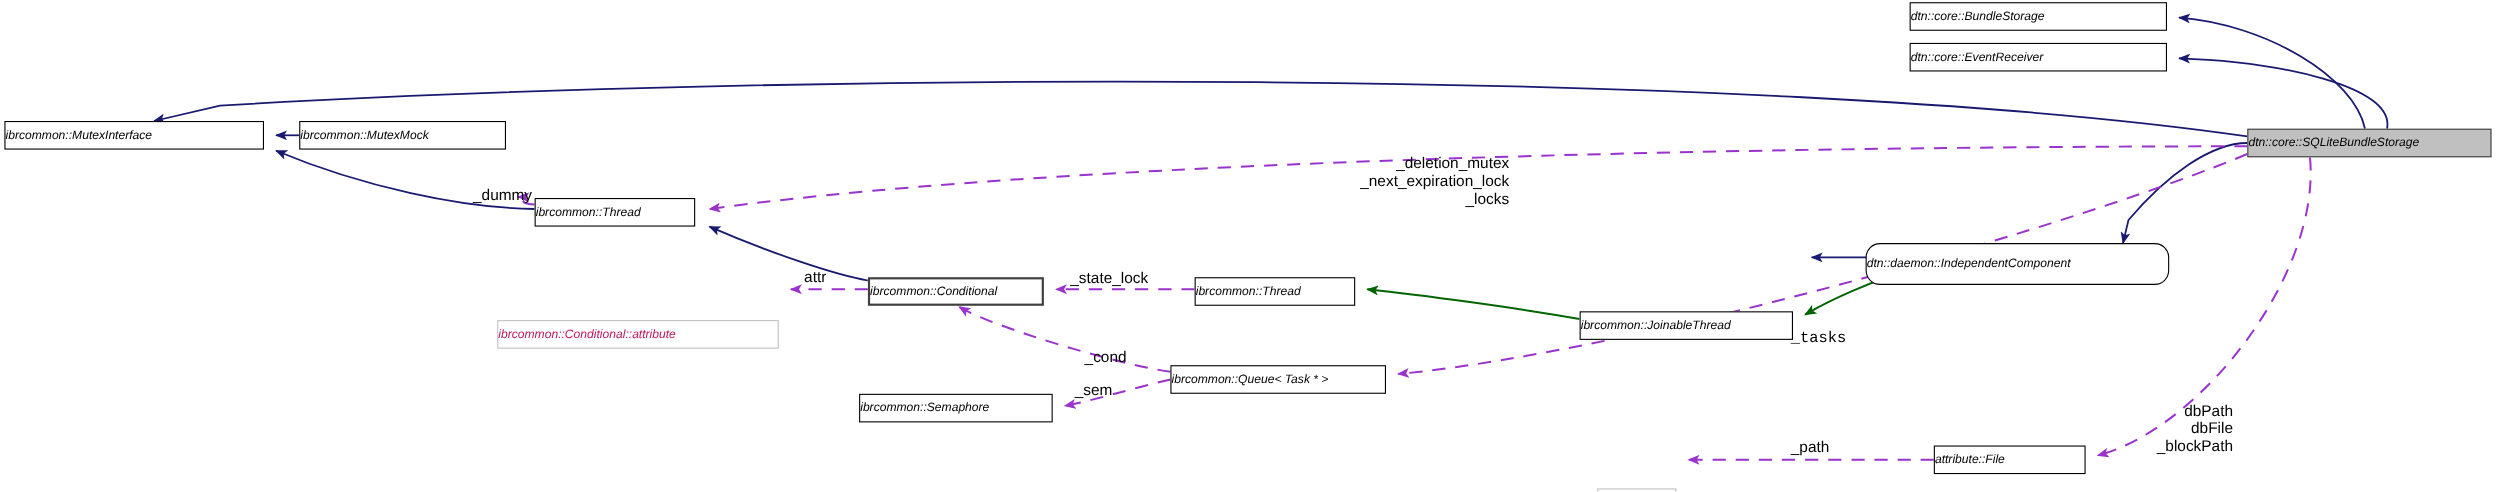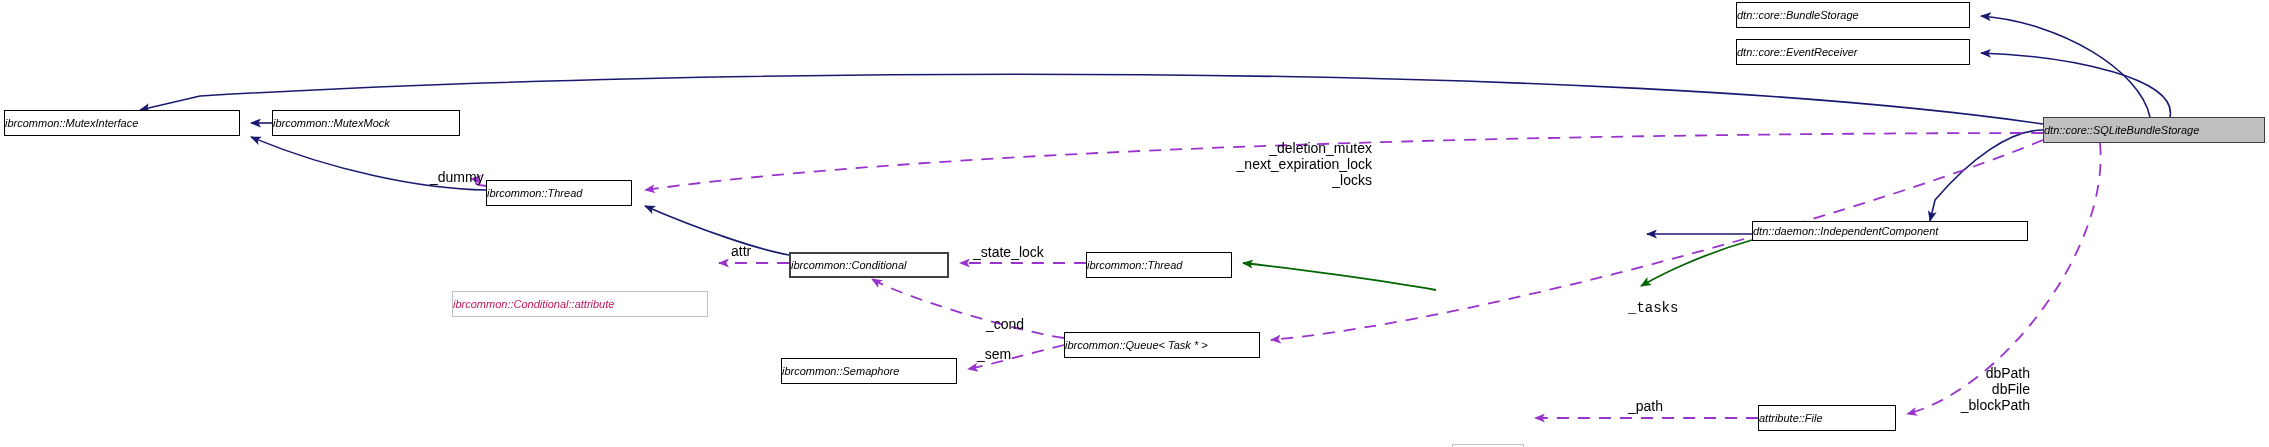--- a/index.html
+++ b/index.html
@@ -96,24 +96,27 @@
 
   <div class="node dark" style="left:789px;top:252px;width:160px;height:26px;">
     <span>ibrcommon::Conditional</span>
   </div>
 
   <div class="node plain" style="left:1086px;top:252px;width:146px;height:26px;">
     <span>ibrcommon::Thread</span>
   </div>
 
 
-  <div class="node plain" style="left:1752px;top:221px;width:276px;height:20px;">
+  <div class="node plain" style="left:1696px;top:221px;width:276px;height:38px;border-radius:13px;">
     <span>dtn::daemon::IndependentComponent</span>
   </div>
 
+  <div class="node plain" style="left:1436px;top:283px;width:194px;height:26px;">
+    <span>ibrcommon::JoinableThread</span>
+  </div>
 
   <div class="node plain" style="left:1064px;top:332px;width:196px;height:26px;">
     <span>ibrcommon::Queue&lt; Task * &gt;</span>
   </div>
 
   <div class="node plain" style="left:781px;top:358px;width:176px;height:26px;">
     <span>ibrcommon::Semaphore</span>
   </div>
 
   <div class="node gray-border" style="left:1452px;top:405px;width:72px;height:26px;">

